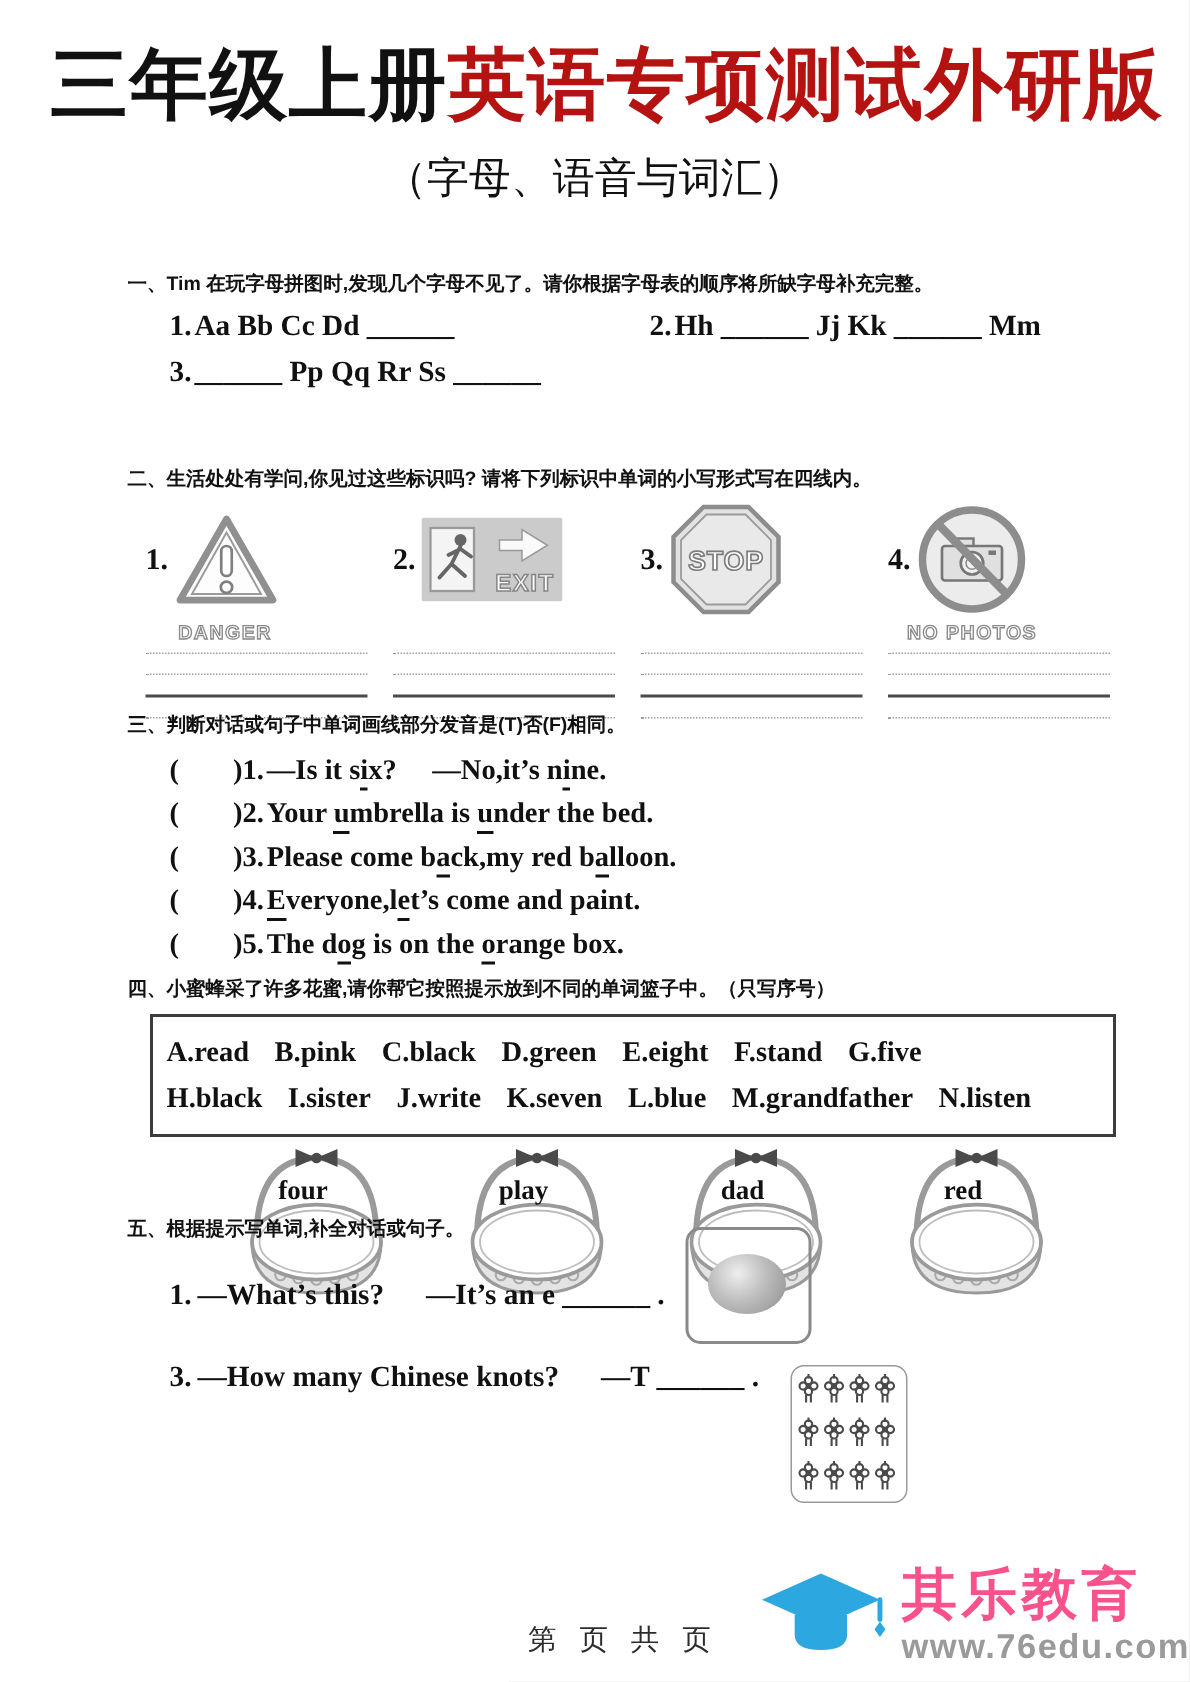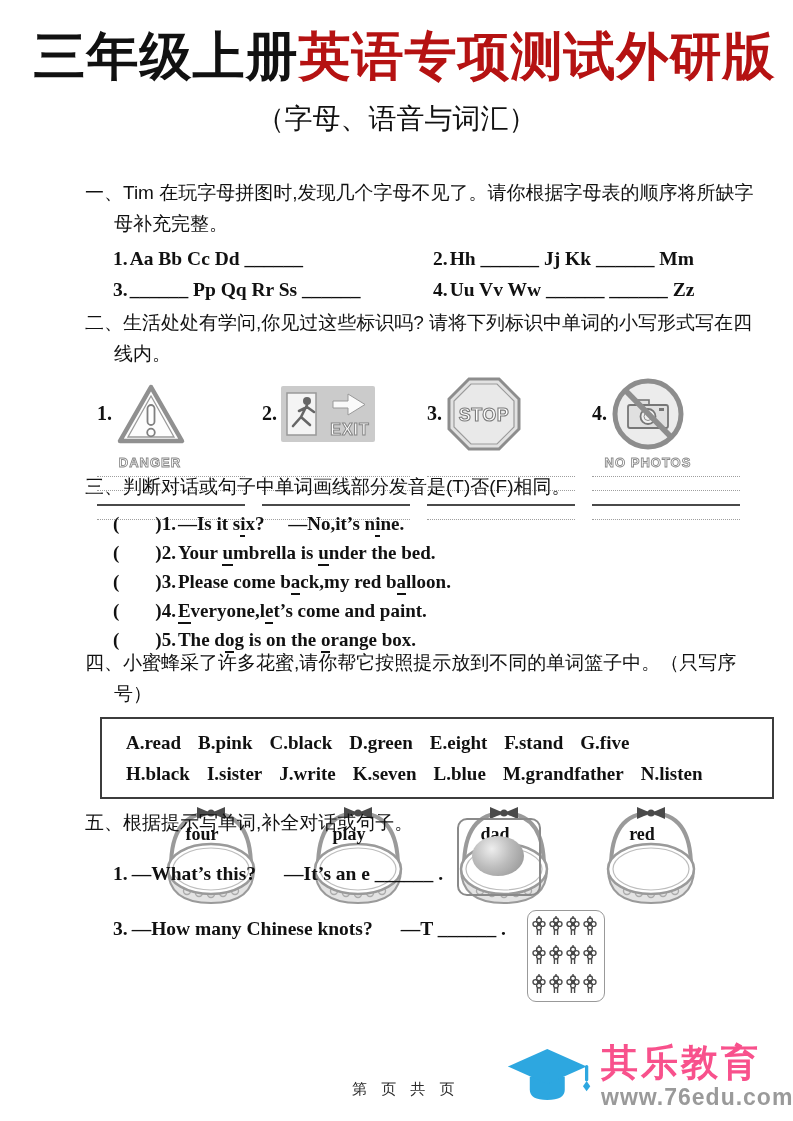--- a/index.html
+++ b/index.html
@@ -9,21 +9,21 @@
 
   
   .title{position:absolute;top:22px;left:0;right:0;text-align:center;
          font-size:52px;font-weight:900;letter-spacing:1px;white-space:nowrap;padding-left:16px;}
   .title .red{color:#b51212;}
   .subtitle{position:absolute;top:100px;left:0;right:0;text-align:center;
             font-size:28px;font-weight:400;}
 
   
   .sec{position:absolute;left:85px;right:24px;}
-  .sec-heading{font-size:19px;font-weight:400;line-height:1.62;
+  .sec-heading{font-size:13px;font-weight:700;line-height:1.62;
                padding-left:29px;text-indent:-29px;}
 
   
   #s1{top:178px;}
   .s1-grid{margin:8px 0 0 28px;display:grid;grid-template-columns:320px auto;
            row-gap:9px;font-size:19.5px;font-weight:700;}
   .s1-item .num{margin-right:2px;}
 
   
   #s2{top:308px;}
@@ -41,62 +41,61 @@
   #s3{top:472px;}
   .s3-items{margin:6px 0 0 28px;}
   .s3-item{font-size:19px;font-weight:700;line-height:29px;white-space:nowrap;}
   .s3-item .pgap{display:inline-block;width:36px;}
   .s3-item .num{margin-right:2px;}
   .ul{border-bottom:2px solid #111;padding-bottom:1px;}
 
   
   #s4{top:648px;}
   .word-box{margin:7px 0 0 15px;width:622px;border:2px solid #3c3c3c;
-            padding:8px 24px;font-size:19px;font-weight:700;}
+            padding:8px 9px;font-size:19px;font-weight:700;}
   .wb-row{display:flex;gap:17px;line-height:31px;white-space:nowrap;}
   .baskets-row{display:flex;justify-content:space-between;margin:6px 0 0 70px;width:552px;}
 
   
   #s5{top:808px;height:270px;}
   .s5-item{margin-left:28px;font-size:19.5px;font-weight:700;white-space:nowrap;}
   .s5-item .num{margin-right:4px;}
   .s5-i1{margin-top:24px;}
   .s5-i2{margin-top:33px;}
   .s5-i3{margin-top:33px;}
   .gap2{display:inline-block;width:28px;}
   .egg-box{position:absolute;left:372px;top:10px;width:80px;height:74px;
            border:2px solid #8a8a8a;border-radius:10px;}
   .egg{position:absolute;left:13px;top:16px;width:52px;height:40px;border-radius:50%;
        background:radial-gradient(circle at 38% 32%, #eeeeee 0%, #bdbdbd 45%, #8d8d8d 100%);}
   .knots-box{position:absolute;left:442px;top:102px;width:76px;height:90px;
              border:1.5px solid #999;border-radius:9px;}
 
   
-  .page-num{position:absolute;left:352px;top:1080px;font-size:15px;letter-spacing:5px;color:#2c2c2c;}
+  .page-num{position:absolute;left:352px;top:1080px;font-size:19px;letter-spacing:5px;color:#2c2c2c;}
   .logo{position:absolute;left:505px;top:1038px;display:flex;align-items:center;gap:10px;}
   .logo-name{font-size:37px;font-weight:900;color:#f8518c;letter-spacing:3px;line-height:42px;}
   .logo-url{font-size:23px;font-weight:700;color:#9a9a9a;letter-spacing:1px;line-height:27px;}
 </style>
 </head>
 <body>
 
 <div class="page">
 
   <div class="title">
     <span>三年级上册</span><span class="red">英语专项测试外研版</span>
   </div>
   <div class="subtitle">（字母、语音与词汇）</div>
 
   <div class="sec" id="s1">
     <div class="sec-heading">一、Tim 在玩字母拼图时,发现几个字母不见了。请你根据字母表的顺序将所缺字母补充完整。</div>
     <div class="s1-grid">
       <div class="s1-item eng"><span class="num">1.</span><span>Aa Bb Cc Dd ______</span></div>
       <div class="s1-item eng"><span class="num">2.</span><span>Hh ______ Jj Kk ______ Mm</span></div>
       <div class="s1-item eng"><span class="num">3.</span><span>______ Pp Qq Rr Ss ______</span></div>
-      <div class="s1-item eng"><span class="num">4.</span><span>Uu Vv Ww ______ ______ Zz</span></div>
     </div>
   </div>
 
   <div class="sec" id="s2">
     <div class="sec-heading">二、生活处处有学问,你见过这些标识吗? 请将下列标识中单词的小写形式写在四线内。</div>
     <div class="signs-row">
 
       <div class="sign-col">
         <div class="icon-row">
           <span class="num">1.</span>

